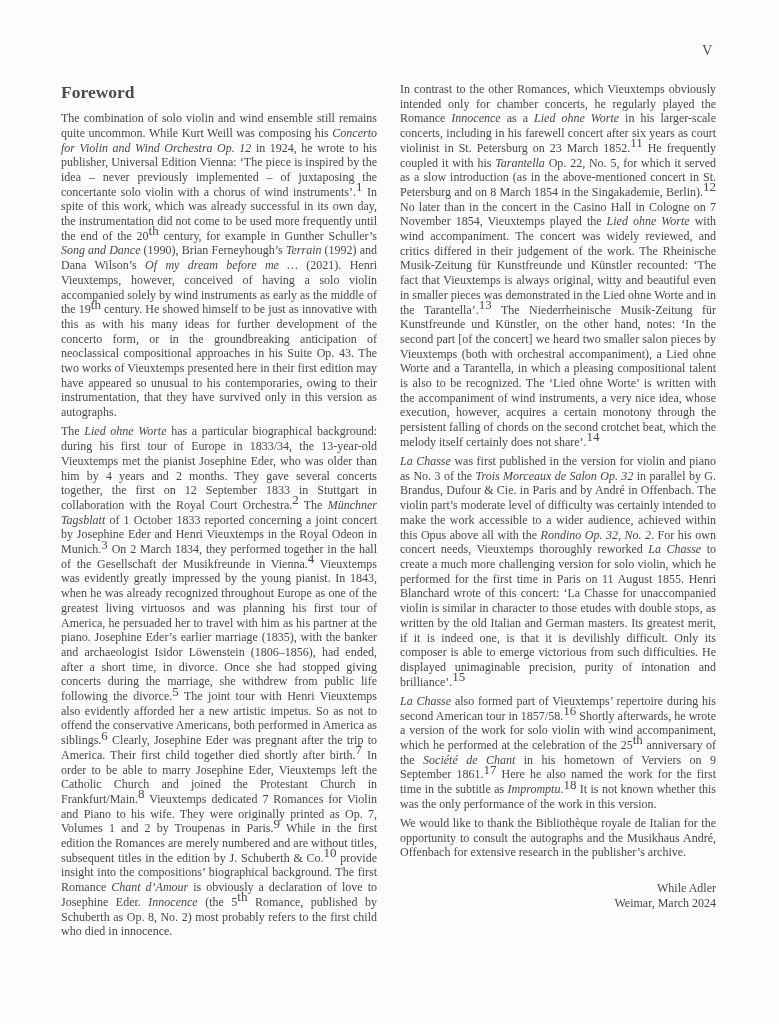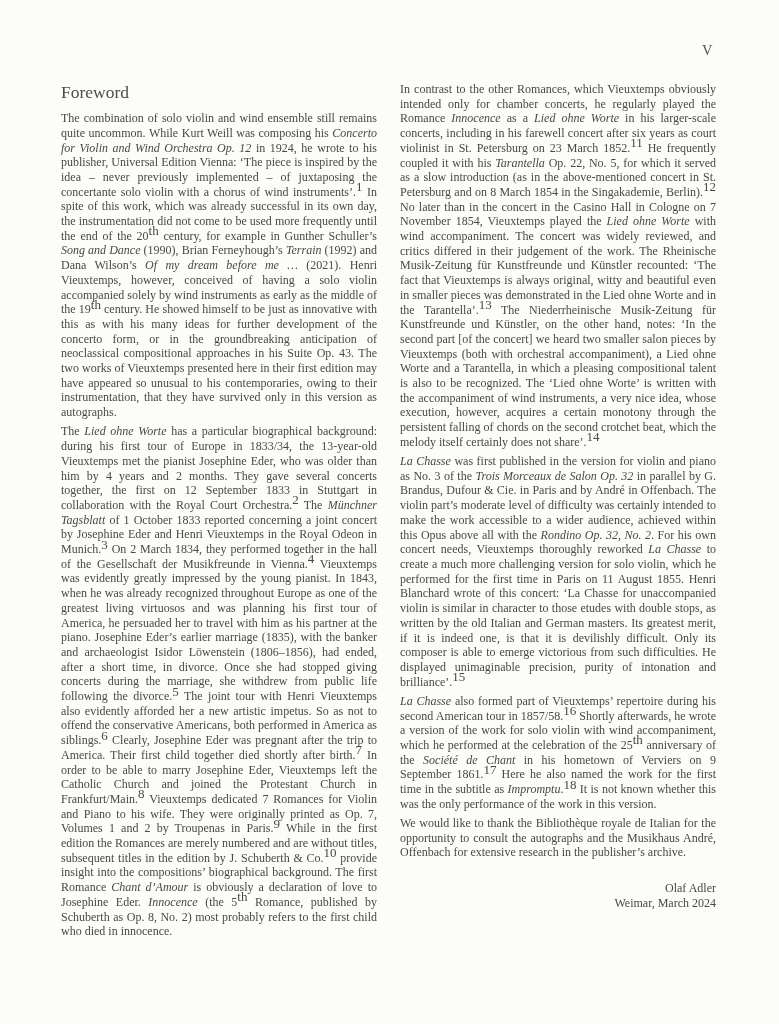--- a/index.html
+++ b/index.html
@@ -28,21 +28,21 @@
   .col {
     width: 316px;
     font-size: 12px;
     line-height: 14.7px;
     text-align: justify;
     hyphens: auto;
     -webkit-hyphens: auto;
   }
   h1.heading {
     font-size: 17.5px;
-    font-weight: normal;
+    font-weight: bold;
     margin: 0 0 9px 0;
     line-height: 1.15;
     text-align: left;
     color: #4c4c4a;
   }
   p.para { margin: 0 0 4.5px 0; }
   p.para:last-child { margin-bottom: 16px; }
   i { font-style: italic; }
   sup {
     font-size: 13px;
@@ -70,18 +70,18 @@
     </div>
 
     <div class="col">
       <div>
           <p class="para"><span>In contrast to the other Romances, which Vieuxtemps obviously intended only for chamber concerts, he regularly played the Romance </span><i>Innocence</i><span> as a </span><i>Lied ohne Worte</i><span> in his larger-scale concerts, including in his farewell concert after six years as court violinist in St. Petersburg on 23 March 1852.</span><sup>11</sup><span> He frequently coupled it with his </span><i>Tarantella</i><span> Op. 22, No. 5, for which it served as a slow introduction (as in the above-mentioned concert in St. Petersburg and on 8 March 1854 in the Singakademie, Berlin).</span><sup>12</sup><span> No later than in the concert in the Casino Hall in Cologne on 7 November 1854, Vieuxtemps played the </span><i>Lied ohne Worte</i><span> with wind accompaniment. The concert was widely reviewed, and critics differed in their judgement of the work. The Rheinische Musik-Zeitung für Kunstfreunde und Künstler recounted: ‘The fact that Vieuxtemps is always original, witty and beautiful even in smaller pieces was demonstrated in the Lied ohne Worte and in the Tarantella’.</span><sup>13</sup><span> The Niederrheinische Musik-Zeitung für Kunstfreunde und Künstler, on the other hand, notes: ‘In the second part [of the concert] we heard two smaller salon pieces by Vieuxtemps (both with orchestral accompaniment), a Lied ohne Worte and a Tarantella, in which a pleasing compositional talent is also to be recognized. The ‘Lied ohne Worte’ is written with the accompaniment of wind instruments, a very nice idea, whose execution, however, acquires a certain monotony through the persistent falling of chords on the second crotchet beat, which the melody itself certainly does not share’.</span><sup>14</sup></p>
           <p class="para"><i>La Chasse</i><span> was first published in the version for violin and piano as No. 3 of the </span><i>Trois Morceaux de Salon Op. 32</i><span> in parallel by G. Brandus, Dufour &amp; Cie. in Paris and by André in Offenbach. The violin part’s moderate level of difficulty was certainly intended to make the work accessible to a wider audience, achieved within this Opus above all with the </span><i>Rondino Op. 32, No. 2</i><span>. For his own concert needs, Vieuxtemps thoroughly reworked </span><i>La Chasse</i><span> to create a much more challenging version for solo violin, which he performed for the first time in Paris on 11 August 1855. Henri Blanchard wrote of this concert: ‘La Chasse for unaccompanied violin is similar in character to those etudes with double stops, as written by the old Italian and German masters. Its greatest merit, if it is indeed one, is that it is devilishly difficult. Only its composer is able to emerge victorious from such difficulties. He displayed unimaginable precision, purity of intonation and brilliance’.</span><sup>15</sup></p>
           <p class="para"><i>La Chasse</i><span> also formed part of Vieuxtemps’ repertoire during his second American tour in 1857/58.</span><sup>16</sup><span> Shortly afterwards, he wrote a version of the work for solo violin with wind accompaniment, which he performed at the celebration of the 25</span><sup>th</sup><span> anniversary of the </span><i>Société de Chant</i><span> in his hometown of Verviers on 9 September 1861.</span><sup>17</sup><span> Here he also named the work for the first time in the subtitle as </span><i>Impromptu</i><span>.</span><sup>18</sup><span> It is not known whether this was the only performance of the work in this version.</span></p>
           <p class="para"><span>We would like to thank the Bibliothèque royale de Italian for the opportunity to consult the autographs and the Musikhaus André, Offenbach for extensive research in the publisher’s archive.</span></p>
         </div>
       <div class="signature">
-          <p class="para"><span>Olaf Adler</span></p>
+          <p class="para"><span>While Adler</span></p>
           <p class="para"><span>Weimar, March 2024</span></p>
         </div>
     </div>
   </div>
 </div>
 
 </body></html>

